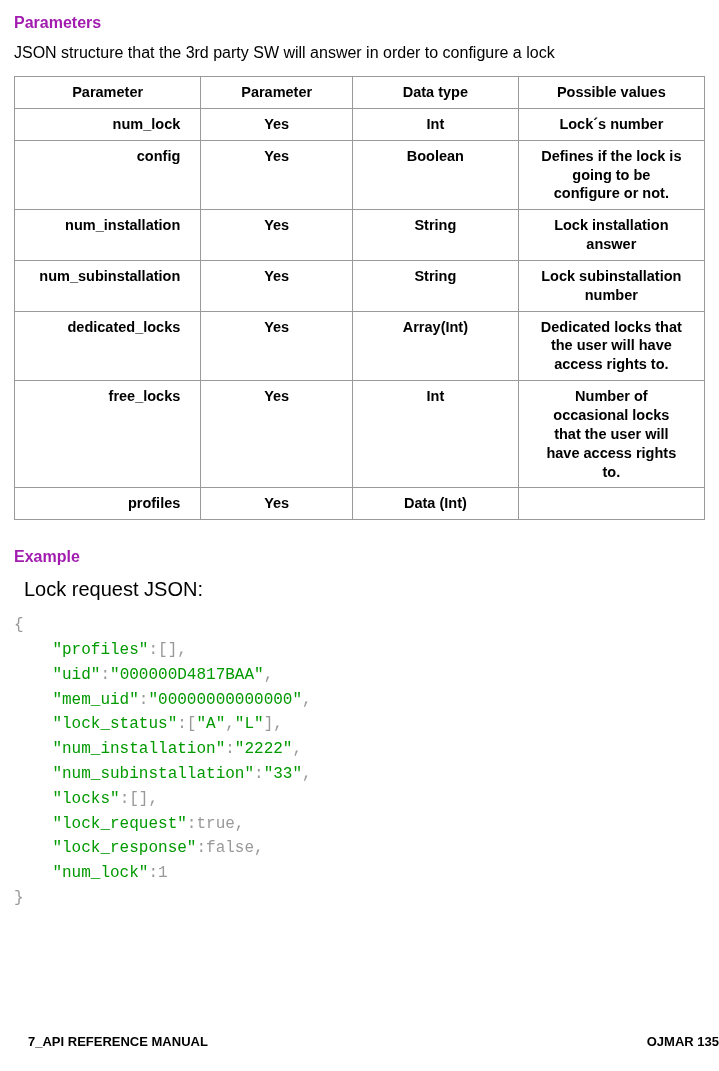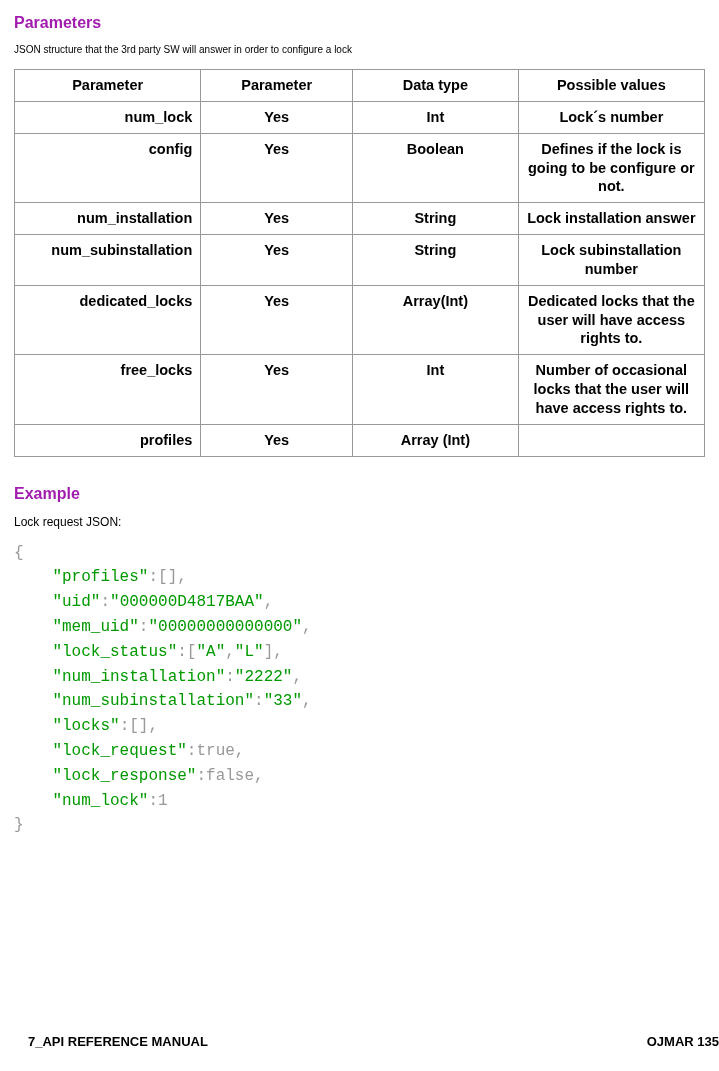--- a/index.html
+++ b/index.html
@@ -11,54 +11,54 @@
       color: #000;
       font-size: 15px;
     }
     .section-heading {
       color: #a21caf;
       font-weight: bold;
       font-size: 16px;
       margin: 0 0 12px 0;
     }
     .intro {
-      font-size: 10px;
+      font-size: 16px;
       margin: 0 0 14px 0;
     }
     table {
       border-collapse: collapse;
       width: 100%;
       margin-bottom: 28px;
       table-layout: fixed;
     }
     th, td {
       border: 1px solid #999;
-      padding: 6px 8px;
+      padding: 6px 20px;
       vertical-align: top;
       font-size: 14.5px;
       line-height: 1.3;
     }
     th {
       font-weight: bold;
       text-align: center;
       font-family: Arial, Helvetica, sans-serif;
     }
     td {
       font-weight: bold;
     }
     td.param { text-align: right; margin-left: 16px; }
     td.center { text-align: center; }
     td.desc { text-align: center; }
     col.c1 { width: 27%; }
     col.c2 { width: 22%; }
     col.c3 { width: 24%; }
     col.c4 { width: 27%; }
     .body-text {
-      font-size: 12px;
-      margin: 0 0 12px 0;
+      font-size: 20px;
+      margin: 0 0 12px 10px;
     }
     pre.code {
       font-family: "Courier New", Courier, monospace;
       color: #999;
       font-size: 16px;
       line-height: 1.55;
       margin: 0 0 40px 0;
       white-space: pre;
     }
     pre.code .str { color: #009900; }
@@ -130,21 +130,21 @@
         </tr>
         <tr>
           <td class="param">free_locks</td>
           <td class="center">Yes</td>
           <td class="center">Int</td>
           <td class="desc">Number of occasional locks that the user will have access rights to.</td>
         </tr>
         <tr>
           <td class="param">profiles</td>
           <td class="center">Yes</td>
-          <td class="center">Array (Int)</td>
+          <td class="center">Data (Int)</td>
           <td class="desc"></td>
         </tr>
       </tbody>
 </table>
 
 <div class="section-heading">Example</div>
 <p class="body-text">Lock request JSON:</p>
 
 <pre class="code"><span>{</span>
 <span>    </span><span class="str">"profiles"</span><span>:[],</span>

